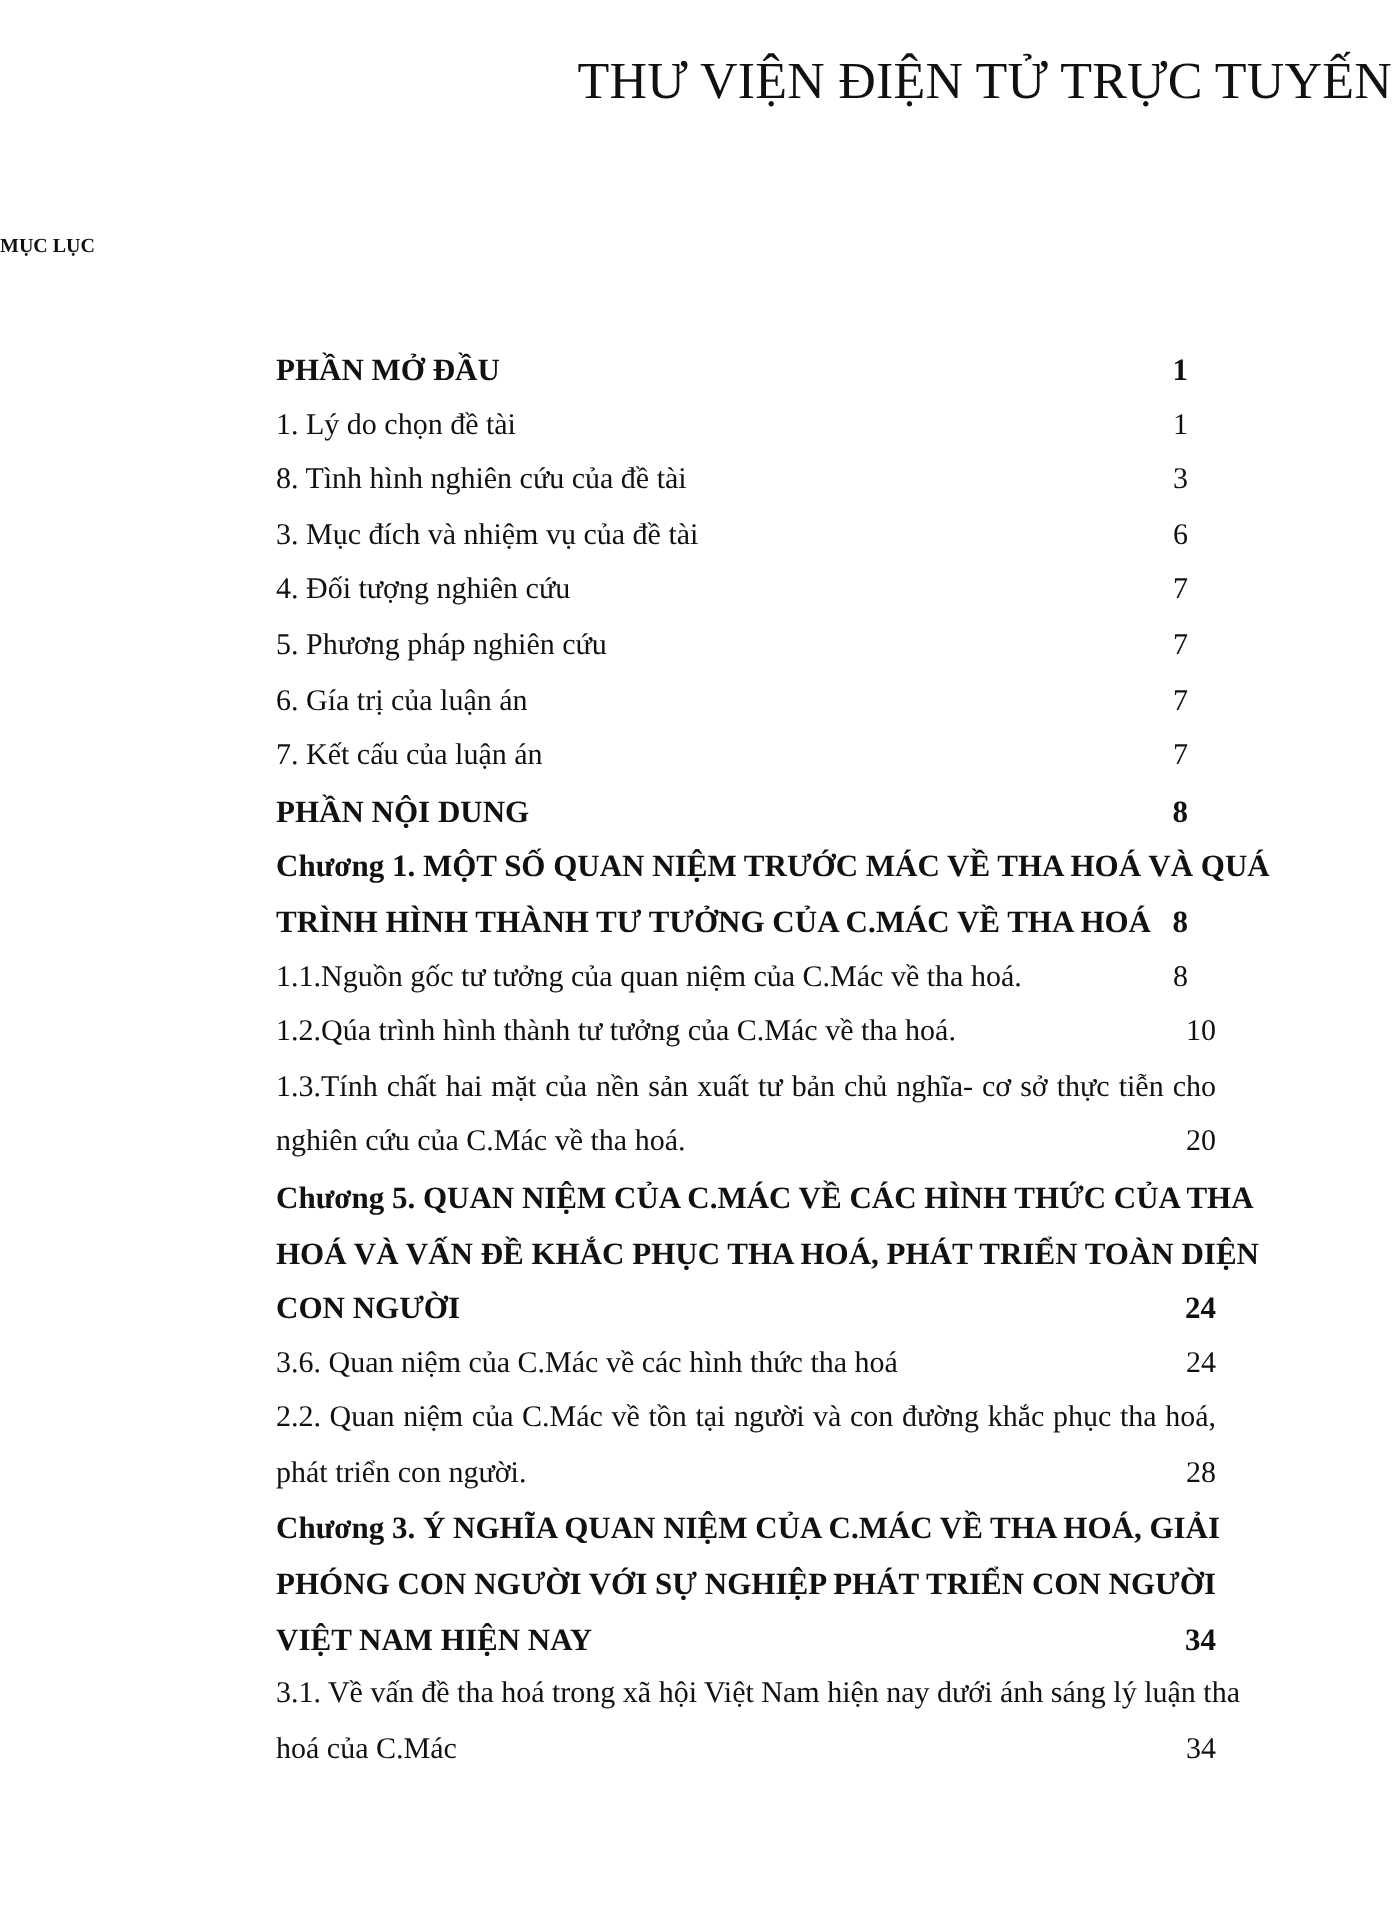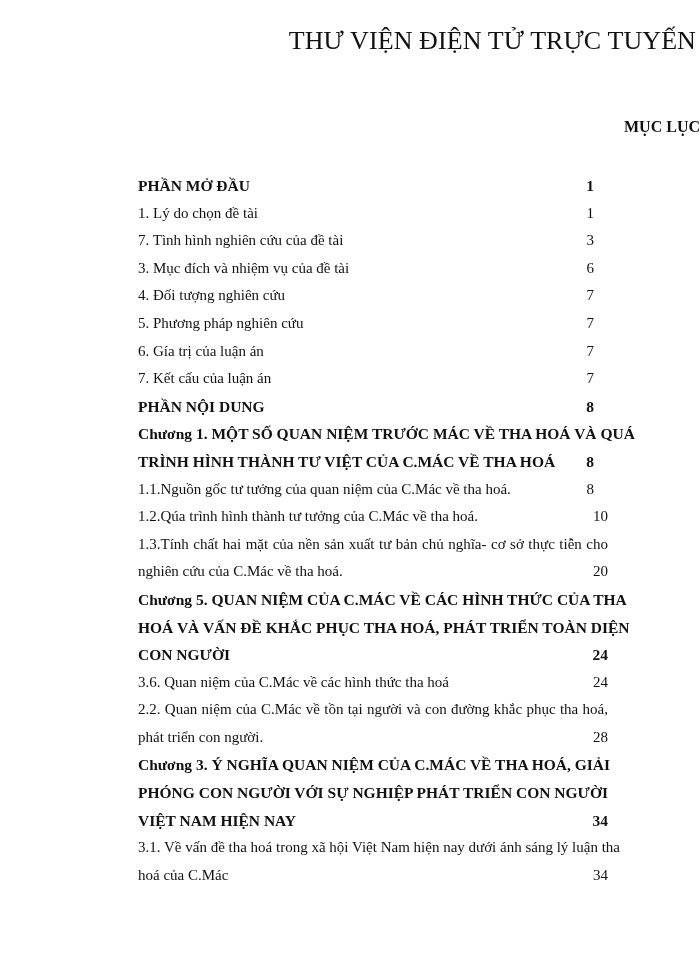--- a/index.html
+++ b/index.html
@@ -1,46 +1,46 @@
 <!DOCTYPE html>
 <html><head>
 <meta charset="utf-8">
 <style>
   html, body { margin:0; padding:0; background:#ffffff; }
   body { width:700px; height:960px; position:relative; overflow:hidden;
          font-family:"Liberation Serif", serif; color:#111; }
   .header { position:absolute; top:26px; right:4px; font-size:26px; white-space:nowrap; letter-spacing:0.1px; }
-  .title { position:absolute; top:118px; left:0; width:700px; text-align:right; font-weight:bold; font-size:16px; }
+  .title { position:absolute; top:118px; left:0; width:700px; text-align:left; font-weight:bold; font-size:10px; }
   .toc { position:absolute; left:138px; top:172px; width:470px; }
   .row { position:relative; height:27.6px; line-height:27.6px; font-size:15px; white-space:nowrap; }
   .row.bold { font-weight:bold; font-size:15.5px; }
   .row .num { position:absolute; right:14px; top:0; }
   .row .num.two { right:0; }
   .row.just .txt { display:block; text-align:justify; text-align-last:justify; width:470px; }
 </style>
 </head>
 <body>
 
 <div class="header">THƯ VIỆN ĐIỆN TỬ TRỰC TUYẾN</div>
 <div class="title">MỤC LỤC</div>
 
 <div class="toc" id="toc">
     <div class="row bold"><span class="txt">PHẦN MỞ ĐẦU</span><span class="num">1</span></div>
     <div class="row"><span class="txt">1. Lý do chọn đề tài</span><span class="num">1</span></div>
-    <div class="row"><span class="txt">7. Tình hình nghiên cứu của đề tài</span><span class="num">3</span></div>
+    <div class="row"><span class="txt">8. Tình hình nghiên cứu của đề tài</span><span class="num">3</span></div>
     <div class="row"><span class="txt">3. Mục đích và nhiệm vụ của đề tài</span><span class="num">6</span></div>
     <div class="row"><span class="txt">4. Đối tượng nghiên cứu</span><span class="num">7</span></div>
     <div class="row"><span class="txt">5. Phương pháp nghiên cứu</span><span class="num">7</span></div>
     <div class="row"><span class="txt">6. Gía trị của luận án</span><span class="num">7</span></div>
     <div class="row"><span class="txt">7. Kết cấu của luận án</span><span class="num">7</span></div>
     <div class="row bold"><span class="txt">PHẦN NỘI DUNG</span><span class="num">8</span></div>
     <div class="row bold just">
       <span class="txt ">Chương 1. MỘT SỐ QUAN NIỆM TRƯỚC MÁC VỀ THA HOÁ VÀ QUÁ</span>
     </div>
-    <div class="row bold"><span class="txt">TRÌNH HÌNH THÀNH TƯ VIỆT CỦA C.MÁC VỀ THA HOÁ</span><span class="num">8</span></div>
+    <div class="row bold"><span class="txt">TRÌNH HÌNH THÀNH TƯ TƯỞNG CỦA C.MÁC VỀ THA HOÁ</span><span class="num">8</span></div>
     <div class="row"><span class="txt">1.1.Nguồn gốc tư tưởng của quan niệm của C.Mác về tha hoá.</span><span class="num">8</span></div>
     <div class="row"><span class="txt">1.2.Qúa trình hình thành tư tưởng của C.Mác về tha hoá.</span><span class="num two">10</span></div>
     <div class="row just">
       <span class="txt">1.3.Tính chất hai mặt của nền sản xuất tư bản chủ nghĩa- cơ sở thực tiễn cho</span>
     </div>
     <div class="row"><span class="txt">nghiên cứu của C.Mác về tha hoá.</span><span class="num two">20</span></div>
     <div class="row bold just">
       <span class="txt ">Chương 5. QUAN NIỆM CỦA C.MÁC VỀ CÁC HÌNH THỨC CỦA THA</span>
     </div>
     <div class="row bold just">

